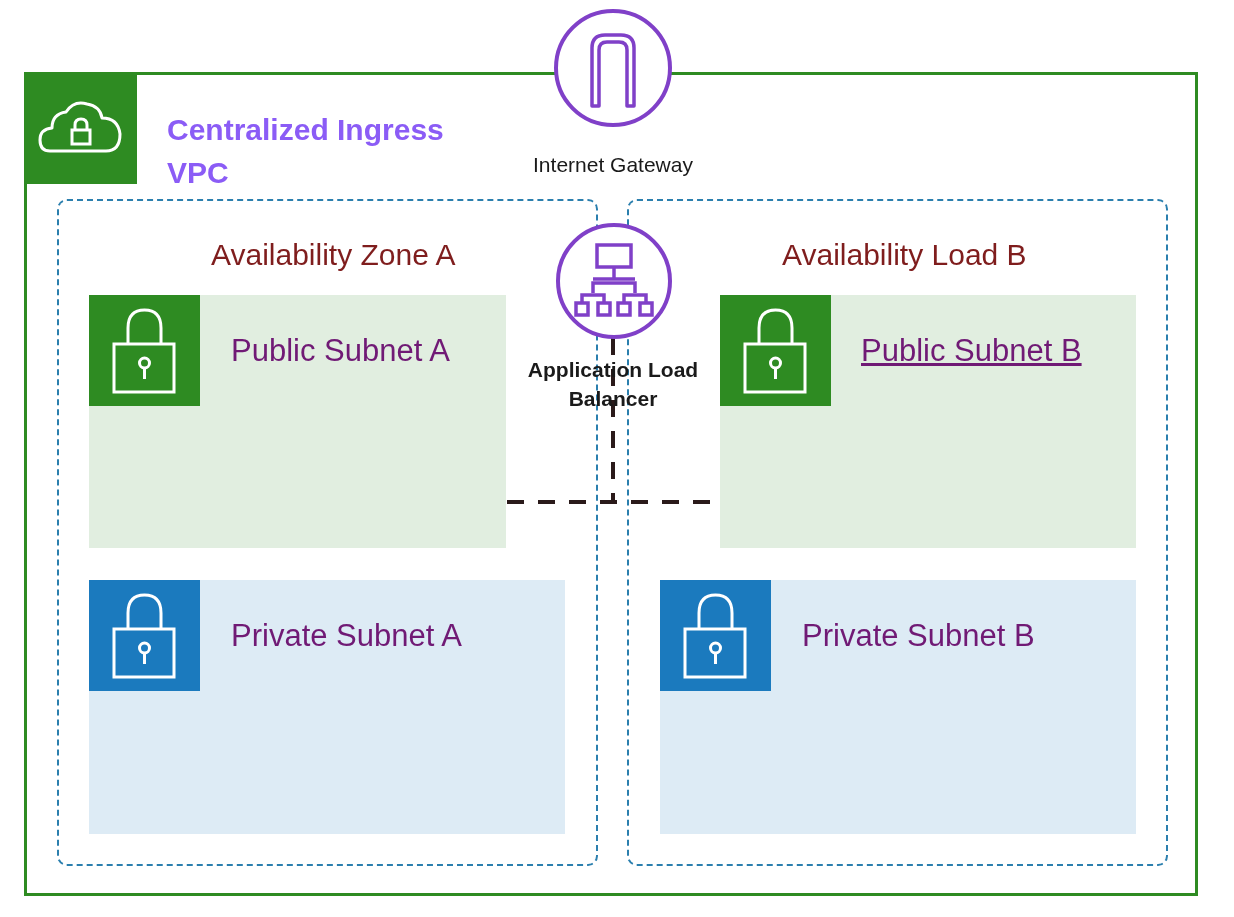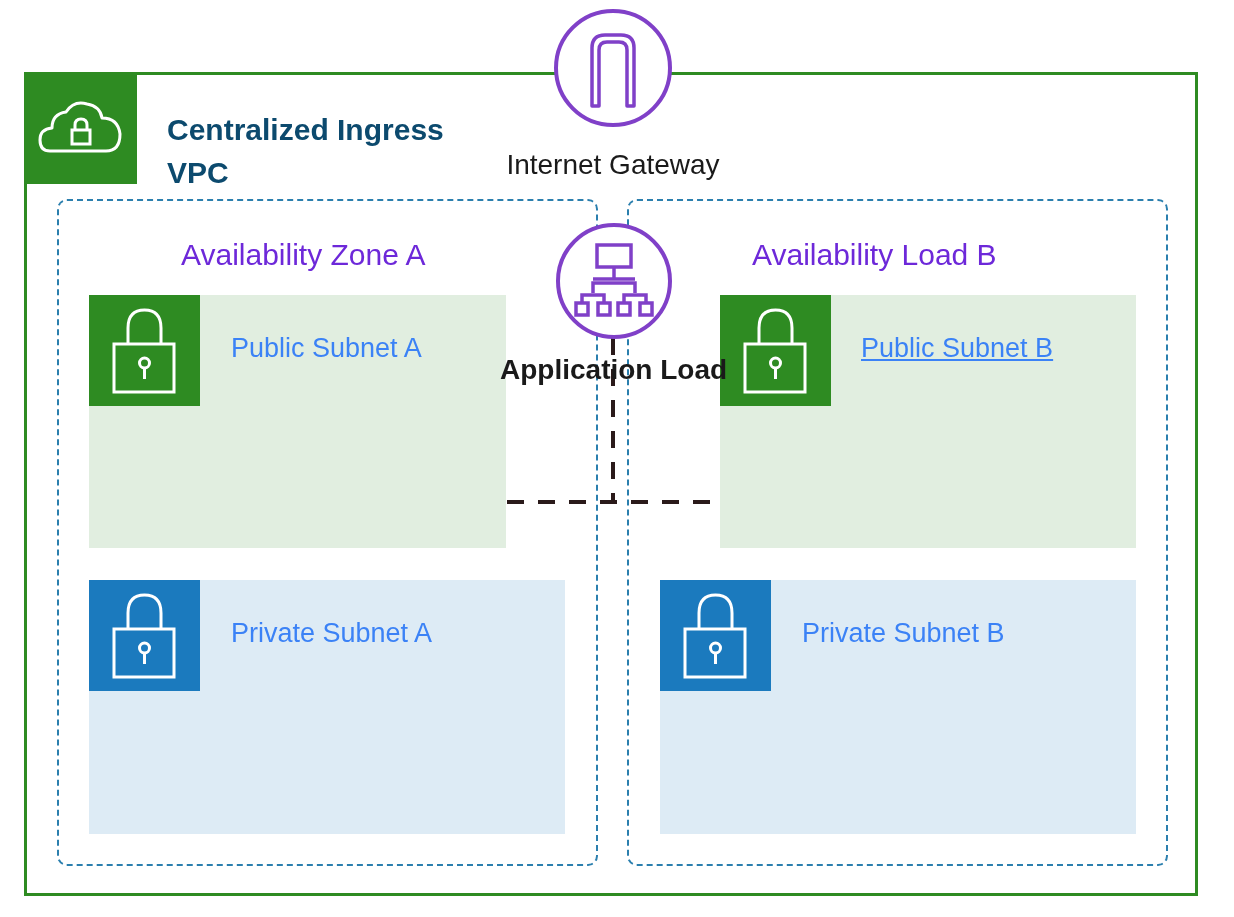--- a/index.html
+++ b/index.html
@@ -4,39 +4,39 @@
 <style>
   html, body { margin: 0; padding: 0; background: #ffffff; }
   body { width: 1234px; height: 917px; position: relative; overflow: hidden;
          font-family: "Liberation Sans", sans-serif; }
   .abs { position: absolute; }
 
   
   .vpc { left: 24px; top: 72px; width: 1174px; height: 824px;
          border: 3px solid #2e8b22; box-sizing: border-box; }
   .vpc-badge { left: 24px; top: 72px; width: 113px; height: 112px; background: #2e8b22; }
-  .vpc-title { left: 167px; top: 108px; font-size: 30px; font-weight: bold; color: #0c4a6e;
+  .vpc-title { left: 167px; top: 108px; font-size: 30px; font-weight: bold; color: #8b5cf6;
                line-height: 43px; width: 360px; }
 
   
   .az { border: 2px dashed #2b7fae; border-radius: 10px; box-sizing: border-box; }
   .az-a { left: 57px; top: 199px; width: 541px; height: 667px; }
   .az-b { left: 627px; top: 199px; width: 541px; height: 667px; }
-  .az-label { font-size: 30px; color: #6d28d9; white-space: nowrap; }
+  .az-label { font-size: 30px; color: #7f1d1d; white-space: nowrap; margin-left: 30px; }
 
   
   .subnet-public { background: #e1eee0; }
   .subnet-private { background: #ddebf5; }
   .lock-tile-green { background: #2e8b22; width: 111px; height: 111px; }
   .lock-tile-blue { background: #1b7abe; width: 111px; height: 111px; }
-  .subnet-label { font-size: 27px; color: #3b82f6; white-space: nowrap; }
+  .subnet-label { font-size: 31px; color: #701a75; white-space: nowrap; }
 
   
   .purple-circle { border-radius: 50%; border: 4px solid #8040c8; box-sizing: border-box; background: #ffffff; }
-  .node-label { font-size: 28px; color: #1a1a1a; text-align: center; white-space: nowrap; line-height: 29px; }
+  .node-label { font-size: 21px; color: #1a1a1a; text-align: center; white-space: nowrap; line-height: 29px; }
 </style>
 </head>
 <body>
 
 <div class="abs vpc"></div>
 <div class="abs vpc-badge">
   <svg width="113" height="112" viewBox="0 0 113 112">
     <path d="M26 79 Q16 79 16 68 Q16 57 28 56 Q28 42 42 40 Q50 28 63 32 Q76 34 78 46 Q94 46 96 62 Q96 79 82 79 Z" fill="none" stroke="#ffffff" stroke-width="3" stroke-linejoin="round"></path>
     <rect x="48" y="58" width="18" height="14" fill="none" stroke="#ffffff" stroke-width="3"></rect>
     <path d="M51 58 V53 Q51 47 57 47 Q63 47 63 53 V58" fill="none" stroke="#ffffff" stroke-width="3"></path>
@@ -120,13 +120,14 @@
       <polyline points="64,76 64,68 86,68 86,76"></polyline>
       <rect x="16" y="76" width="12" height="12"></rect>
       <rect x="38" y="76" width="12" height="12"></rect>
       <rect x="58" y="76" width="12" height="12"></rect>
       <rect x="80" y="76" width="12" height="12"></rect>
     </g>
   </svg>
 </div>
 <div class="abs node-label" style="left:500px; top:355px; width:226px;font-weight:bold;">
   <div>Application Load</div>
+  <div>Balancer</div>
 </div>
 
 </body></html>

